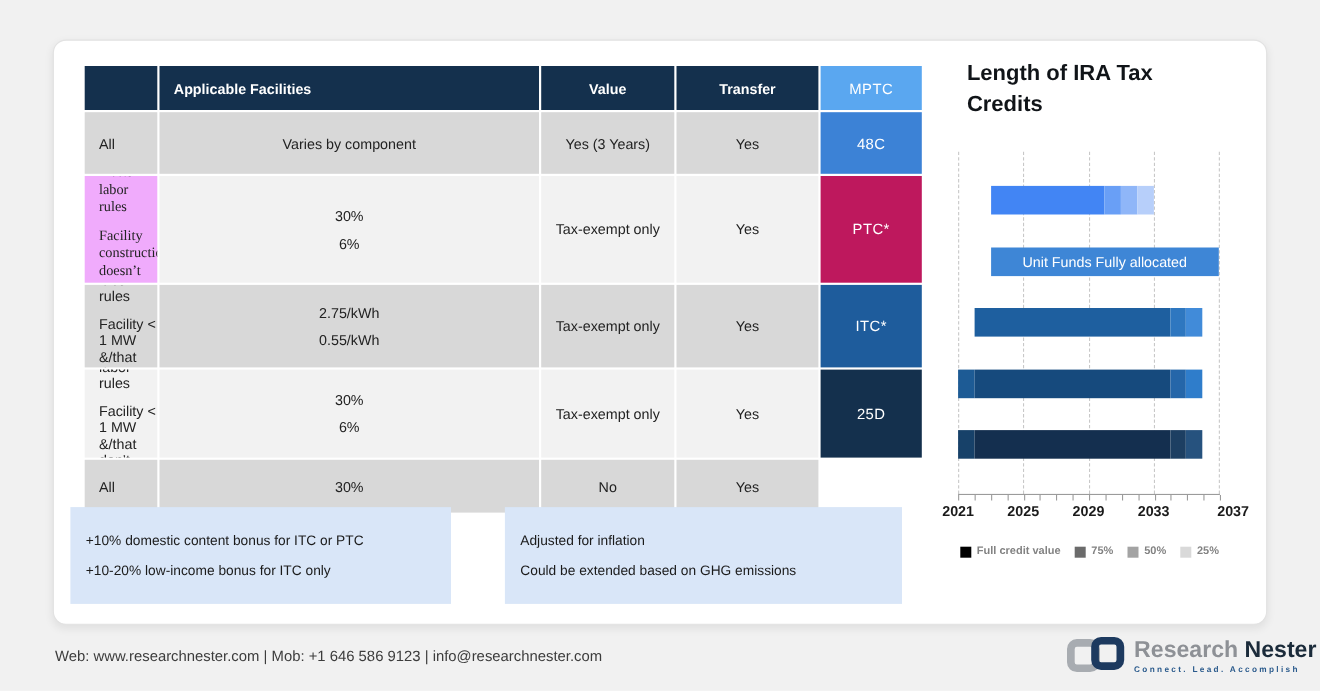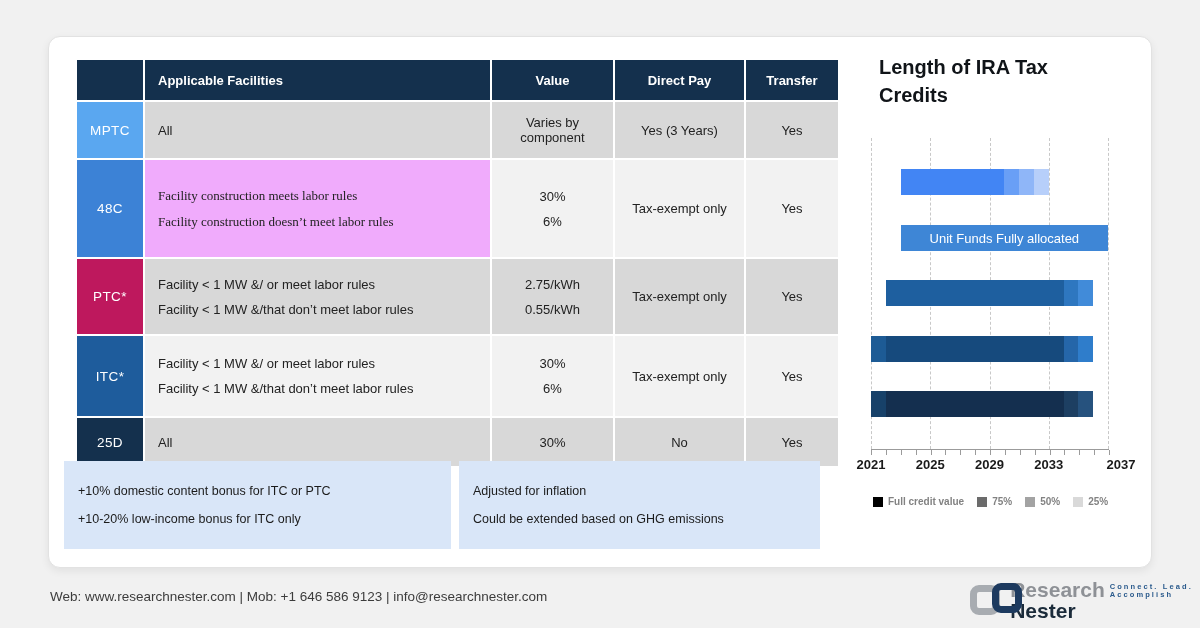--- a/index.html
+++ b/index.html
@@ -32,21 +32,21 @@
   .facil { flex-direction:column; justify-content:center; gap:10px; padding-left:13px; font-size:13px; color:#222; }
   .vcell { flex-direction:column; justify-content:center; gap:10px; align-items:center; text-align:center; font-size:13px; color:#222; padding:0 6px; }
   .ccell { align-items:center; justify-content:center; text-align:center; font-size:13px; color:#222; }
 
   
   .note {
     position:absolute; top:424px; height:88px; background:#d9e6f8;
     display:flex; flex-direction:column; justify-content:center; gap:14px;
     padding-left:14px; font-size:12.5px; color:#1b1b1b;
   }
-  .note-left  { left:15px;  width:387px; }
+  .note-left  { left:15px;  width:346px; }
   .note-right { left:410px; width:361px; }
 
   
   .chart { position:absolute; left:800px; top:0; width:304px; height:532px; }
   .chart-title {
     position:absolute; left:30px; top:16px; width:215px;
     font-size:20px; line-height:28px; font-weight:bold; color:#101418;
   }
   .plot { position:absolute; left:22px; top:101px; width:237px; height:311px; }
   .gridline { position:absolute; top:0; bottom:0; width:0; border-left:1px dashed #c8c8c8; }
@@ -68,36 +68,35 @@
   }
   .legend-item { display:flex; align-items:center; gap:5px; }
   .lg-sq { width:10px; height:10px; display:inline-block; }
 
   
   .contact { position:absolute; left:50px; top:589px; font-size:13.5px; color:#3c3c3c; }
   .logo { position:absolute; left:970px; top:579px; display:flex; align-items:center; gap:9px; }
   .links { position:relative; width:52px; height:34px; }
   .link1 { position:absolute; left:0; top:2px; width:30px; height:30px; border:7px solid #a8acb1; border-radius:9px; }
   .link2 { position:absolute; left:22px; top:0px; width:30px; height:30px; border:7px solid #1d3a5f; border-radius:9px; }
-  .logo-text { display:flex; flex-direction:row; line-height:1; }
+  .logo-text { display:flex; flex-direction:column; line-height:1; }
   .logo-line1 { font-size:21px; font-weight:bold; }
   .logo-research { color:#8e9196; }
   .logo-nester { color:#1b2b3a; }
   .logo-tagline { font-size:7.5px; font-weight:bold; letter-spacing:2.1px; color:#2a5a8c; margin-top:4px; }
 </style>
 </head>
 <body>
 
 <div class="card">
 
   <div class="tbl">
       <div class="cell th "></div>
       <div class="cell th th-left">Applicable Facilities</div>
       <div class="cell th th-center">Value</div>
-      <div class="cell th th-center">Direct Pay</div>
       <div class="cell th th-center">Transfer</div>
       <div class="cell rowlabel" style="background: rgb(90, 167, 240);">MPTC</div>
       <div class="cell facil" style="background: rgb(216, 216, 216);">
         <div>All</div>
       </div>
       <div class="cell vcell" style="background: rgb(216, 216, 216);">
         <div>Varies by component</div>
       </div>
       <div class="cell ccell" style="background: rgb(216, 216, 216);">Yes (3 Years)</div>
       <div class="cell ccell" style="background: rgb(216, 216, 216);">Yes</div>

